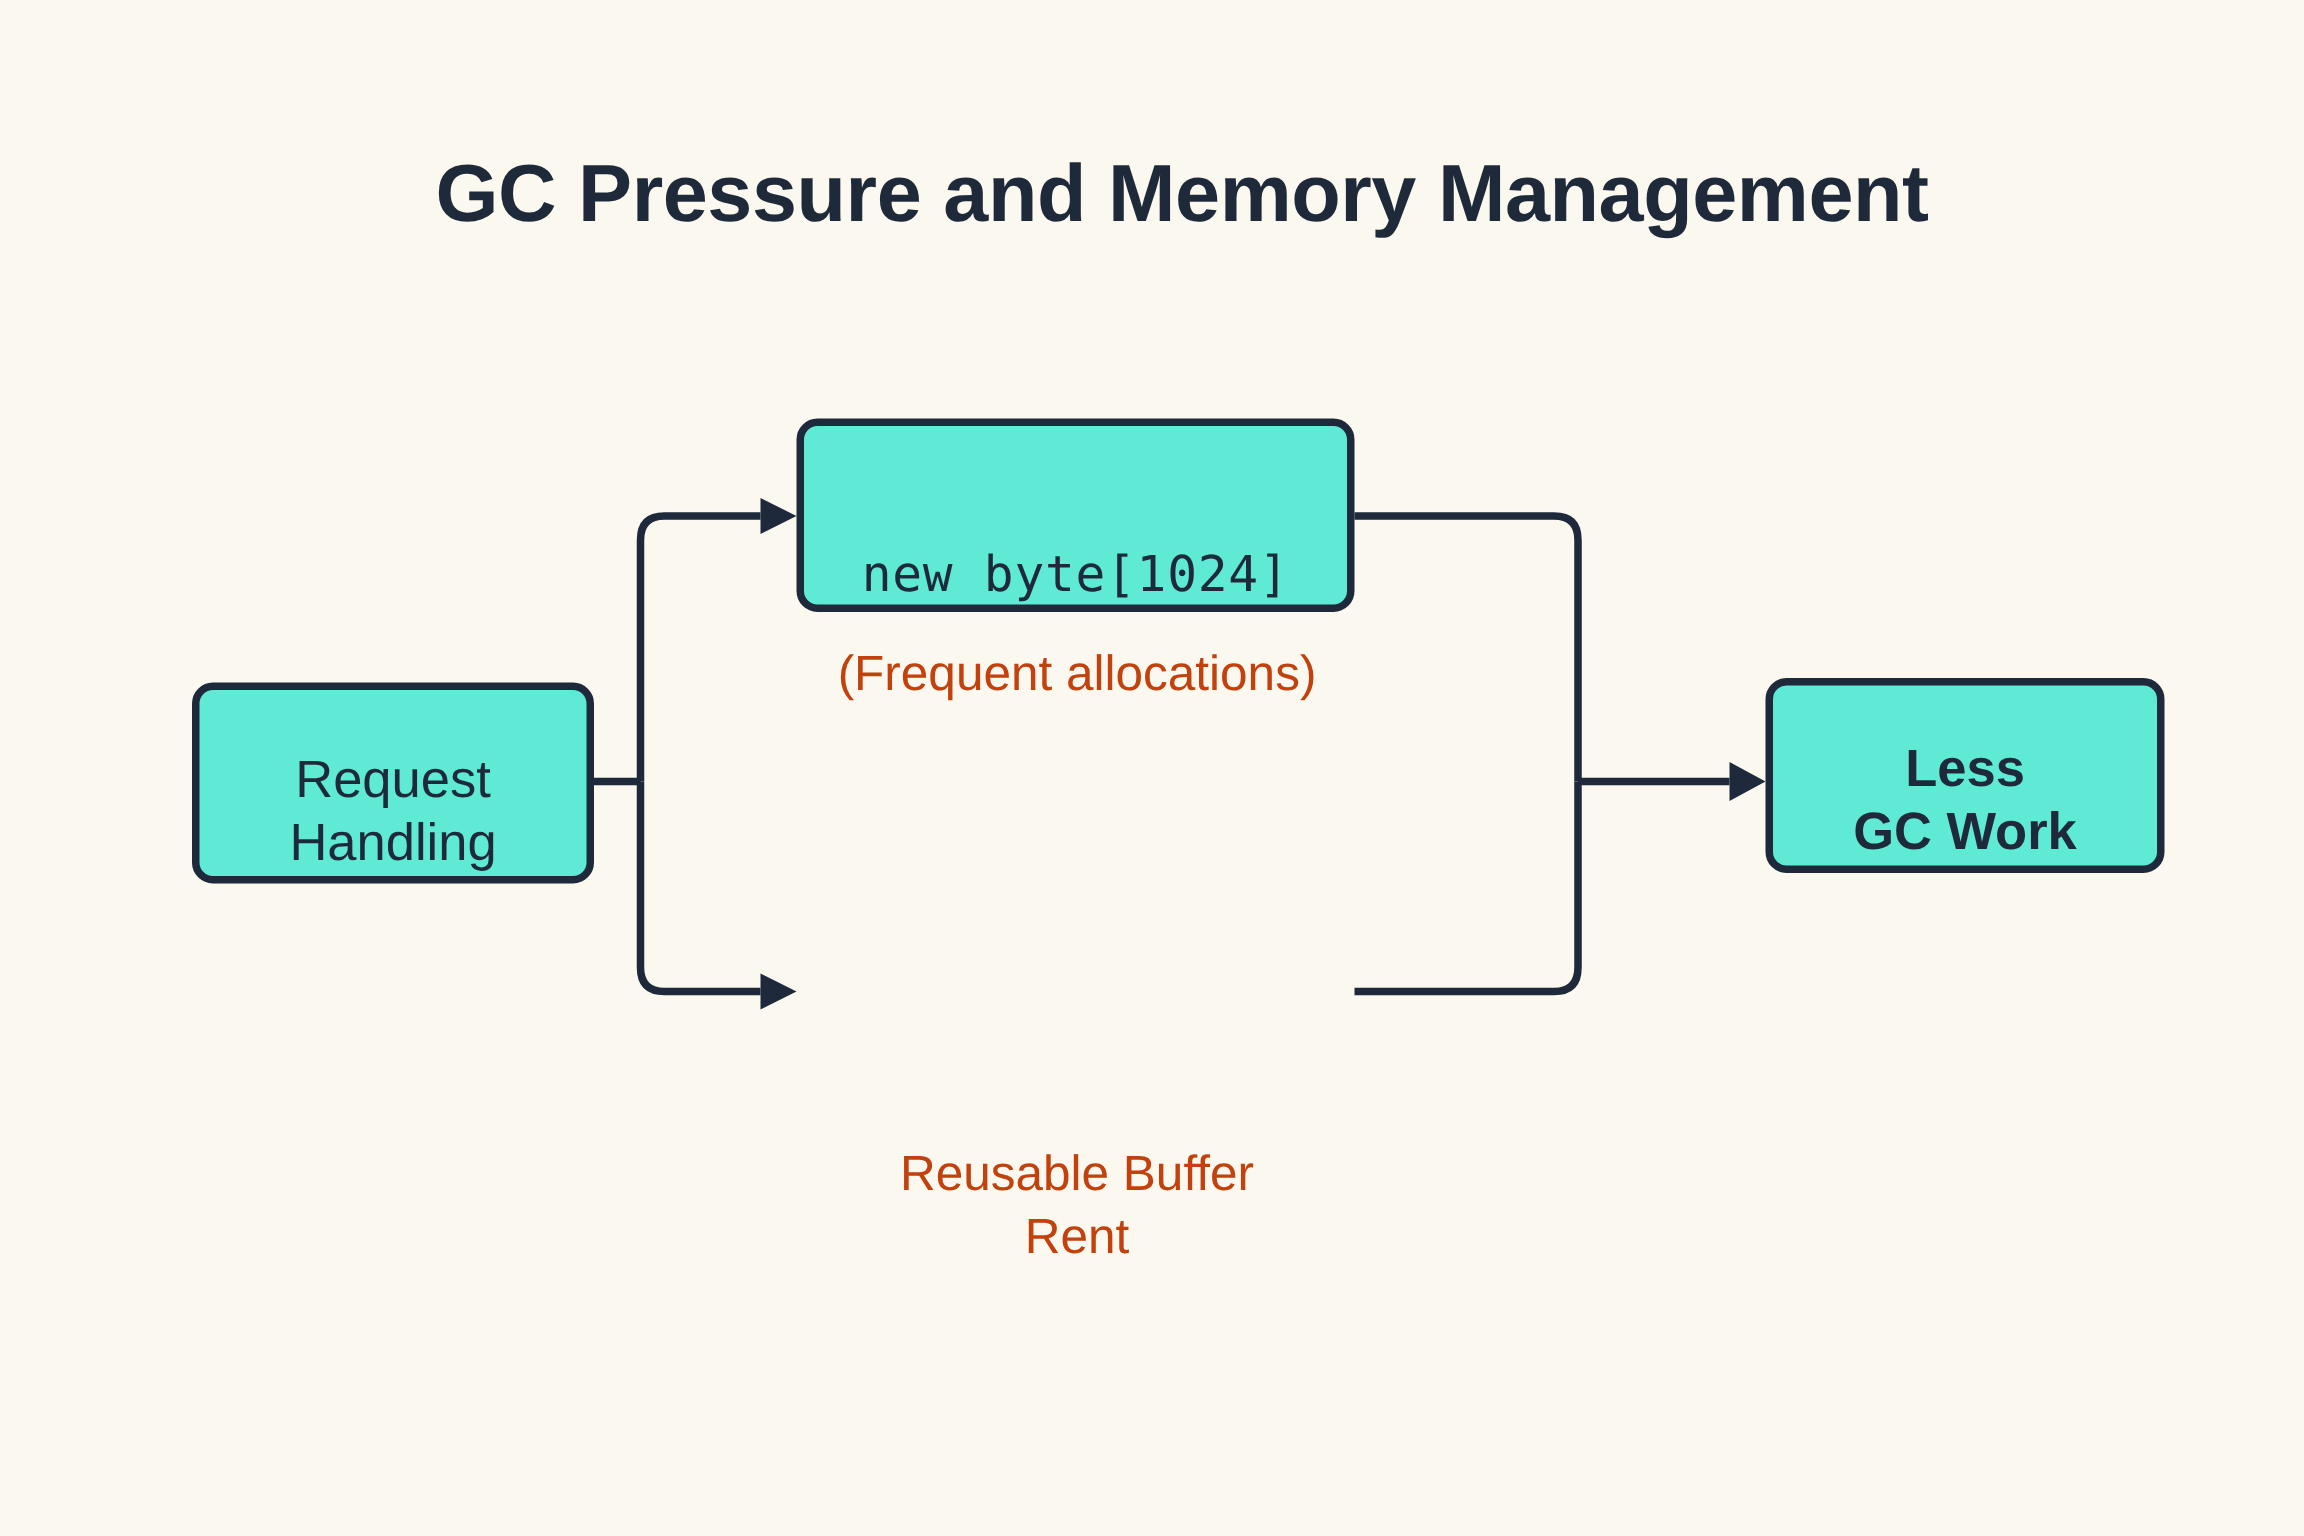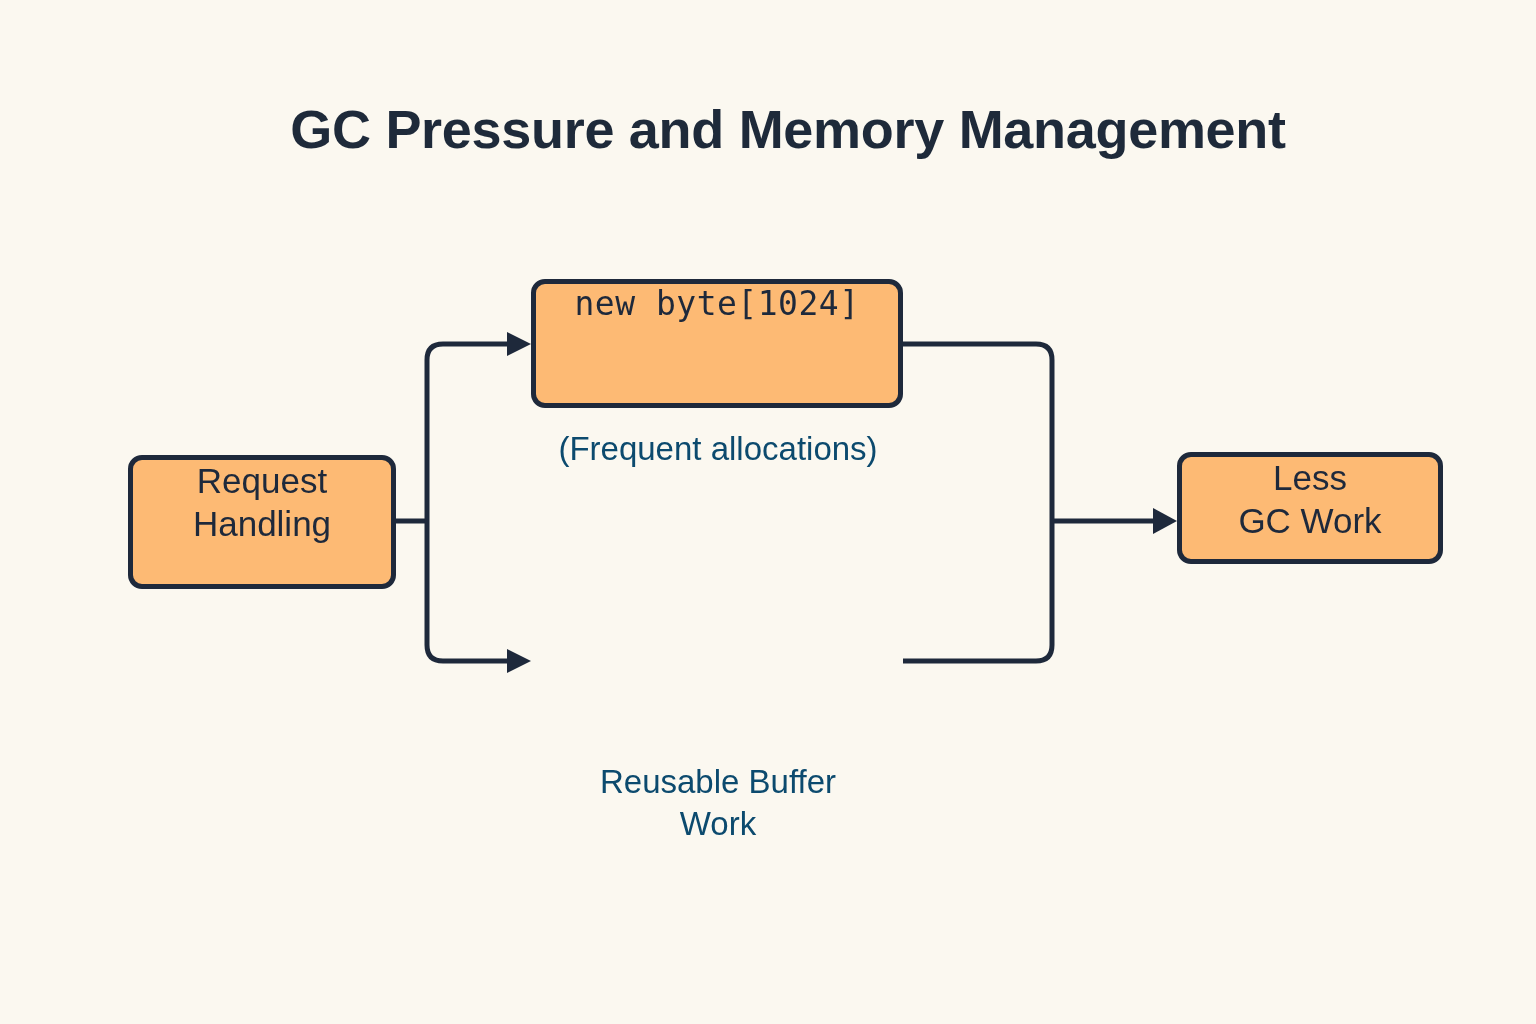--- a/index.html
+++ b/index.html
@@ -35,23 +35,23 @@
     line-height: 1.1;
     white-space: nowrap;
   }
 
   
   .node {
     position: absolute;
     box-sizing: border-box;
     border: 5px solid #1E293B;
     border-radius: 14px;
-    background: #fdba74;
+    background: #5eead4;
     display: flex;
-    align-items: flex-start;
+    align-items: flex-end;
     justify-content: center;
     text-align: center;
     color: #1E293B;
   }
   .node .node-text {
     display: block;
     line-height: 1.22;
     white-space: pre-line;
   }
   .node.sans .node-text {
@@ -60,27 +60,27 @@
   }
   .node.mono .node-text {
     font-family: "DejaVu Sans Mono", "Liberation Mono", monospace;
     font-size: 33px;
     letter-spacing: 0.5px;
   }
 
   #node-request   { left: 108px; top: 455px; width: 268px; height: 134px; }
   #node-alloc     { left: 511px; top: 279px; width: 372px; height: 129px; }
   #node-pool      { left: 511px; top: 604px; width: 372px; height: 133px; }
-  #node-result    { left: 1157px; top: 452px; width: 266px; height: 112px; }
+  #node-result    { left: 1157px; top: 452px; width: 266px; height: 130px; font-weight: bold; }
 
   
   .caption {
     position: absolute;
     text-align: center;
-    color: #0c4a6e;
+    color: #c2410c;
     font-family: "Liberation Sans", sans-serif;
     font-size: 33px;
     line-height: 1.28;
     white-space: pre-line;
   }
   #caption-alloc { left: 443px; top: 428px; width: 510px; }
   #caption-pool  { left: 443px; top: 761px; width: 510px; }
 
   
   #connectors {
@@ -138,15 +138,15 @@
 
 
   <div class="node sans" id="node-result">
     <span class="node-text">Less
 GC Work</span>
   </div>
 
   <div class="caption" id="caption-alloc">(Frequent allocations)</div>
 
   <div class="caption" id="caption-pool">Reusable Buffer
-Work</div>
+Rent</div>
 
 </div>
 
 </body></html>

